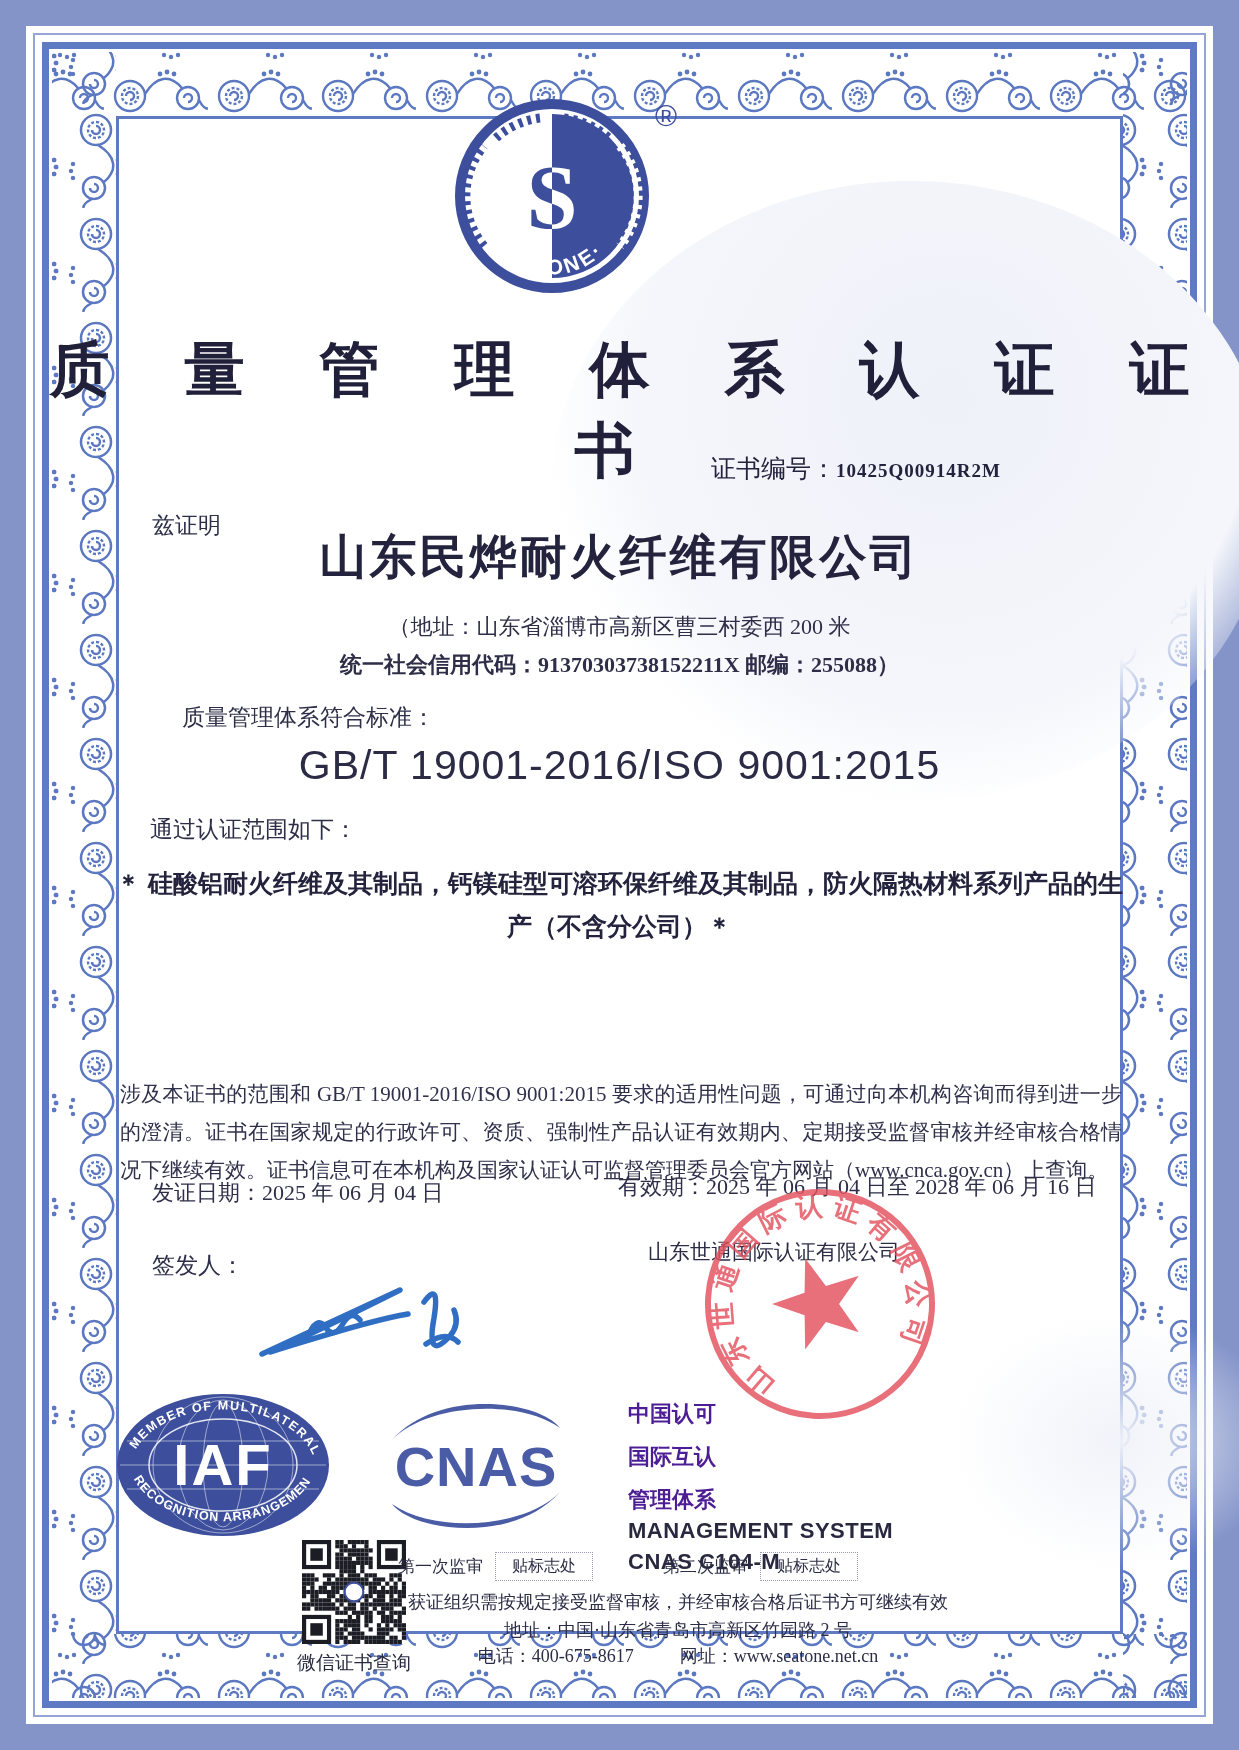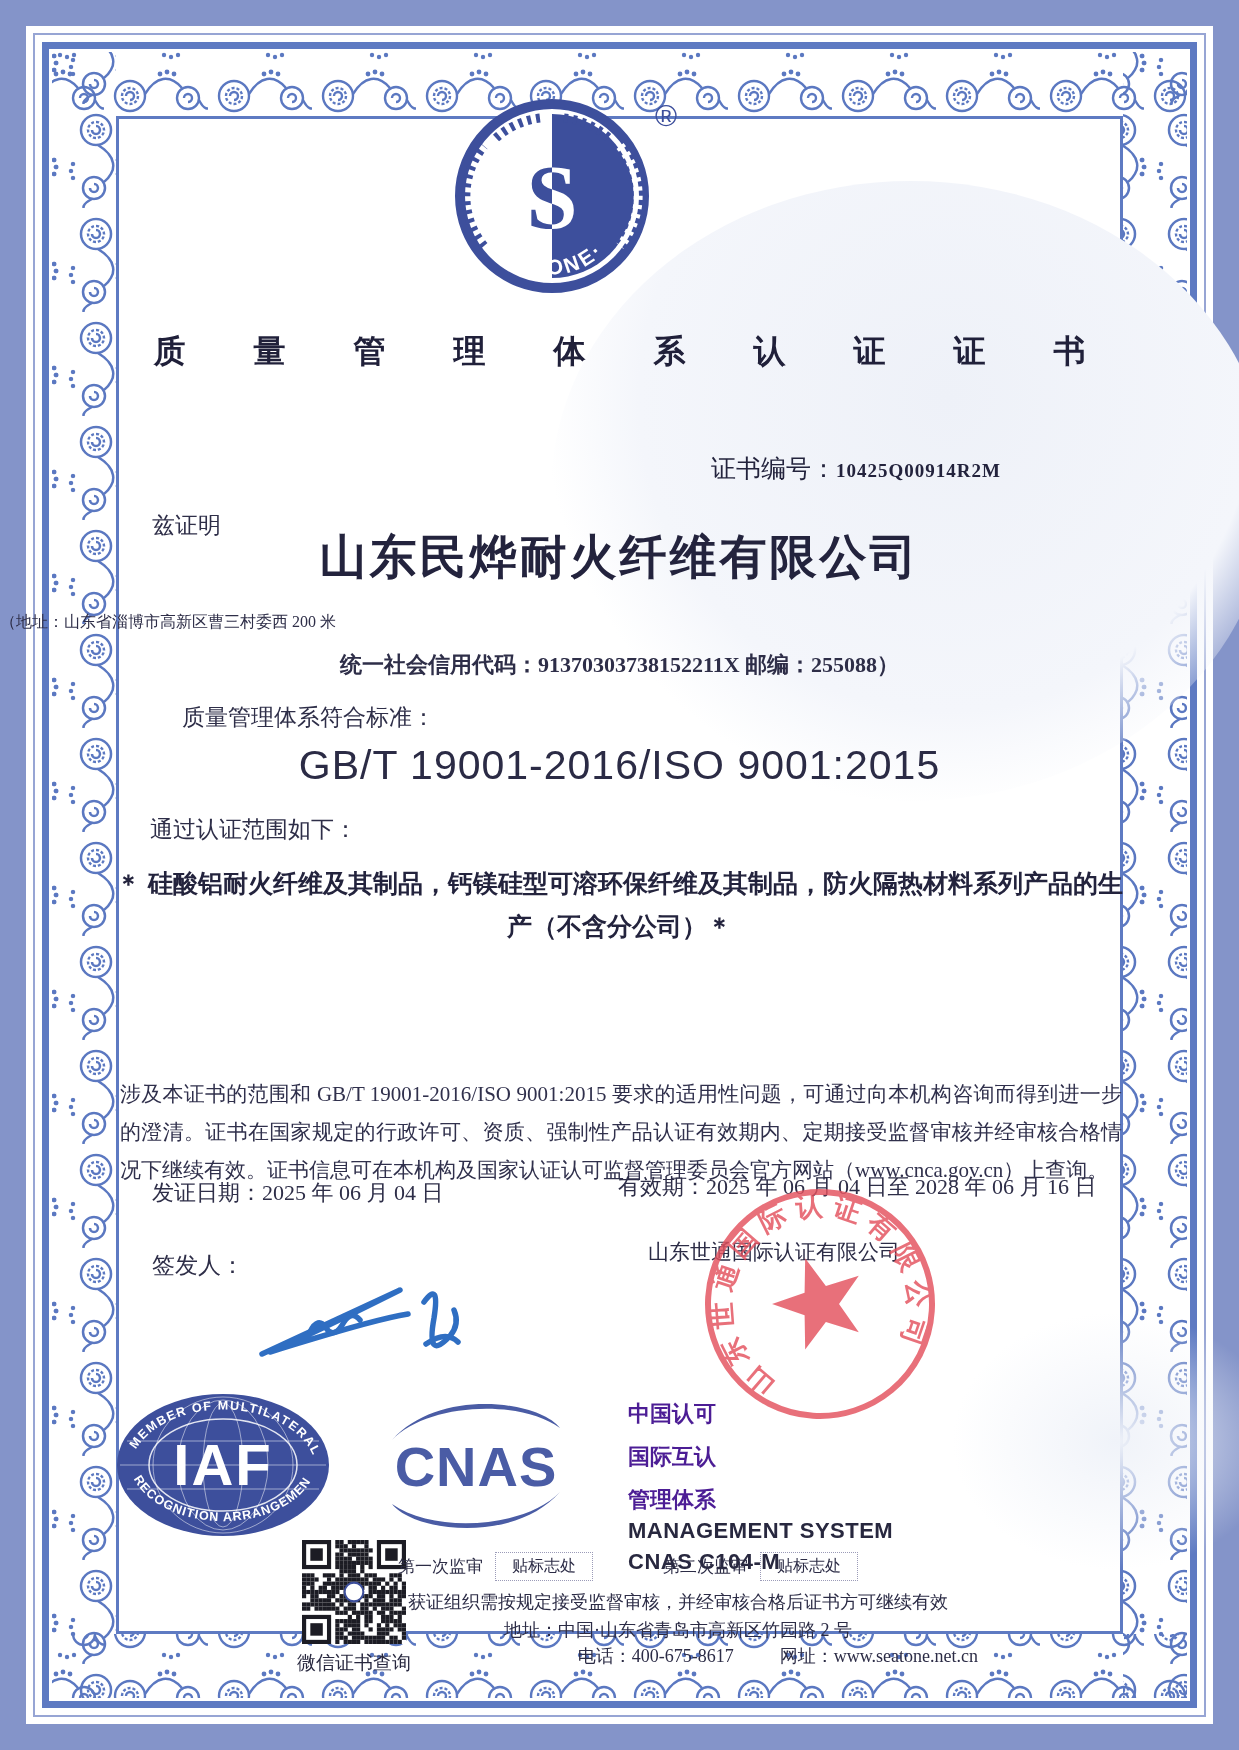--- a/index.html
+++ b/index.html
@@ -17,26 +17,26 @@
   .border-svg { position:absolute; left:0; top:0; }
   .inner { position:absolute; inset:121px; background:#ffffff; }
   .wm1 { position:absolute; left:430px; top:60px; width:720px; height:620px;
          background:radial-gradient(ellipse at 55% 35%, #eef1f8 0%, #f4f6fb 55%, rgba(255,255,255,0) 72%);
          border-radius:50%; }
   .wm2 { position:absolute; left:830px; top:1190px; width:330px; height:260px;
          background:radial-gradient(ellipse at 50% 50%, #f0f3f9 0%, rgba(255,255,255,0) 70%); }
   .abs { position:absolute; }
 
   .title { left:0; top:330px; width:100%; text-align:center;
-           font-size:32px; font-weight:bold; letter-spacing:30px; text-indent:30px; color:#20203a; }
+           font-size:60px; font-weight:bold; letter-spacing:30px; text-indent:30px; color:#20203a; }
   .certno { top:452px; right:238px; font-size:25px; color:#23233d; }
   .certno b { font-size:19px; letter-spacing:1px; }
   .certify { left:152px; top:510px; font-size:23px; }
   .company { left:0; top:526px; width:100%; text-align:center; font-size:47px; font-weight:bold; color:#23233d; letter-spacing:3px; }
-  .addr1 { left:0; top:612px; width:100%; font-size:16px; }
+  .addr1 { left:0; top:612px; width:100%; text-align:center; font-size:22px; }
   .addr2 { left:0; top:650px; width:100%; text-align:center; font-size:22px;font-weight:bold; }
   .stdlabel { left:150px; top:702px; font-size:23px;margin-left:32px; }
   .stdvalue { left:0; top:742px; width:100%; text-align:center;
               font-family:"Liberation Sans","DejaVu Sans",sans-serif;
               font-size:41px; color:#2b2b45; letter-spacing:1px; }
   .scopelabel { left:150px; top:814px; font-size:23px; }
   .scopetext { left:104px; top:862px; width:1031px; text-align:center;
                font-family:"Liberation Sans","DejaVu Sans",sans-serif;
                font-size:25px; font-weight:bold; line-height:43px; color:#23233d; }
   .notice { left:120px; top:1032px; width:1002px; font-size:21px; line-height:38px;
@@ -53,21 +53,21 @@
   .accred .zh { font-size:22px; color:#4c1d95; font-family:"Liberation Sans","DejaVu Sans",sans-serif; font-weight:bold;margin-top:12px; }
   .accred .en { font-size:22px; font-weight:bold; color:#28283f;
                 font-family:"Liberation Sans","DejaVu Sans",sans-serif; letter-spacing:.5px; }
   .qr { left:302px; top:1540px; }
   .qr-caption { left:270px; top:1650px; width:168px; text-align:center; font-size:19px; color:#28283f; }
   .foot-audits { left:398px; top:1552px; width:580px; display:flex; align-items:center; font-size:17px; color:#2c2c46; }
   .sticker-box { border:1.5px dotted #9b9bb8; padding:3px 16px; margin-left:12px; font-size:16px; color:#2c2c46; }
   .gap { width:70px; }
   .foot-note { left:378px; top:1590px; width:600px; text-align:center; font-size:18px; color:#2c2c46; }
   .foot-addr { left:378px; top:1618px; width:600px; text-align:center; font-size:18px; color:#2c2c46; }
-  .foot-tel  { left:378px; top:1644px; width:600px; text-align:right; font-size:18px; color:#2c2c46; }
+  .foot-tel  { left:378px; top:1644px; width:600px; text-align:center; font-size:18px; color:#2c2c46; }
   .foot-tel .sp { display:inline-block; width:46px; }
 </style>
 </head>
 <body>
 
 <div class="page">
 
   <div class="mat"></div>
   <div class="line-a"></div>
   <div class="line-b"></div>

